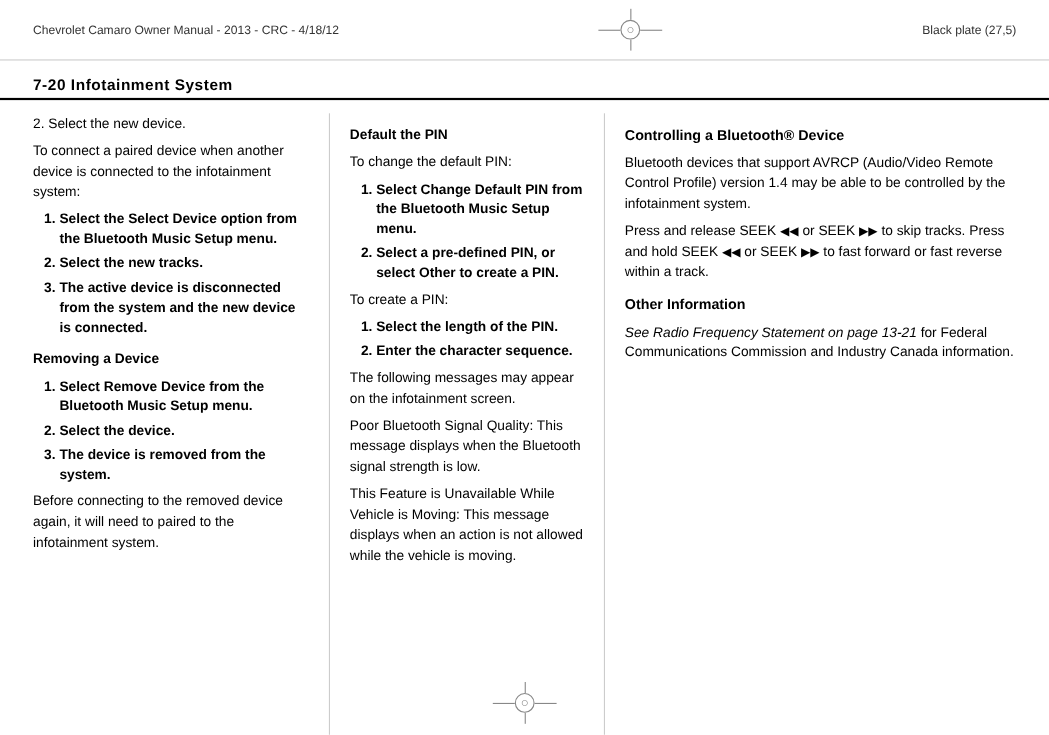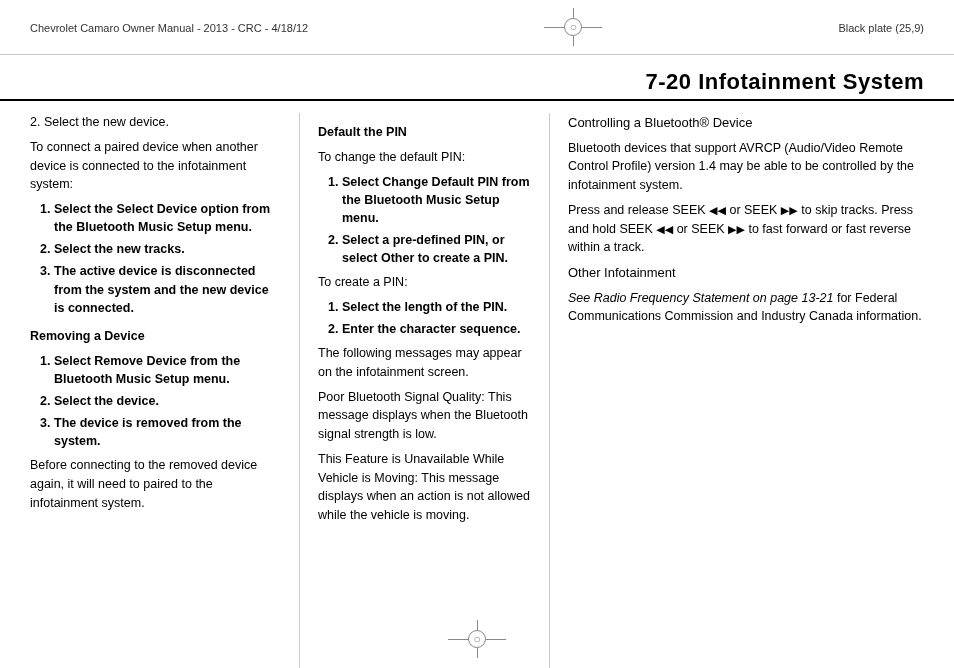--- a/index.html
+++ b/index.html
@@ -43,24 +43,23 @@
     }
 
     
     .section-title {
       padding: 14px 30px 4px 30px;
       border-bottom: 2px solid #000;
       margin-bottom: 12px;
     }
 
     .section-title h1 {
-      font-size: 22px;
+      font-size: 14px;
       font-weight: bold;
       letter-spacing: 0.5px;
-      text-align: right;
     }
 
     
     .content-area {
       display: flex;
       padding: 0 30px;
       gap: 0;
       height: calc(668px - 90px);
     }
 
@@ -95,23 +94,23 @@
     }
 
     .section-heading {
       font-weight: bold;
       margin-top: 10px;
       margin-bottom: 4px;
       font-size: 12.5px;
     }
 
     .section-heading-large {
-      font-weight: normal;
+      font-weight: bold;
       font-size: 13px;
-      margin-top: 0;
+      margin-top: 10px;
       margin-bottom: 4px;
     }
 
     ol {
       margin-left: 16px;
       margin-bottom: 6px;
     }
 
     ol li {
       margin-bottom: 4px;
@@ -190,21 +189,21 @@
       <div class="registration-mark">
         <div class="v-line"></div>
         <div style="display:flex;align-items:center;">
           <div class="h-line"></div>
           <div class="circle-cross">○</div>
           <div class="h-line"></div>
         </div>
         <div class="v-line"></div>
       </div>
     </div>
-    <span class="header-right">Black plate (25,9)</span>
+    <span class="header-right">Black plate (27,5)</span>
   </div>
 
   <div class="section-title">
     <h1>7-20    Infotainment System</h1>
   </div>
 
   <div class="content-area">
 
     <div class="col-left">
       <p>2.  Select the new device.</p>
@@ -245,21 +244,21 @@
         <span> This message displays when an action is not allowed while the vehicle is moving.</span>
       </p>
     </div>
 
     <div class="col-right">
       <p class="section-heading-large">Controlling a Bluetooth® Device</p>
       <p>Bluetooth devices that support AVRCP (Audio/Video Remote Control Profile) version 1.4 may be able to be controlled by the infotainment system.</p>
       <p>
         <span>Press and release SEEK </span><span class="seek-symbol">◀◀</span><span> or SEEK </span><span class="seek-symbol">▶▶</span><span> to skip tracks. Press and hold SEEK </span><span class="seek-symbol">◀◀</span><span> or SEEK </span><span class="seek-symbol">▶▶</span><span> to fast forward or fast reverse within a track.</span>
       </p>
-      <p class="section-heading-large">Other Infotainment</p>
+      <p class="section-heading-large">Other Information</p>
       <p>
         <span class="italic-text">See Radio Frequency Statement on page 13-21</span><span> for Federal Communications Commission and Industry Canada information.</span>
       </p>
     </div>
 
   </div>
 
   <div class="page-footer">
     <div class="registration-mark">
       <div class="v-line"></div>

